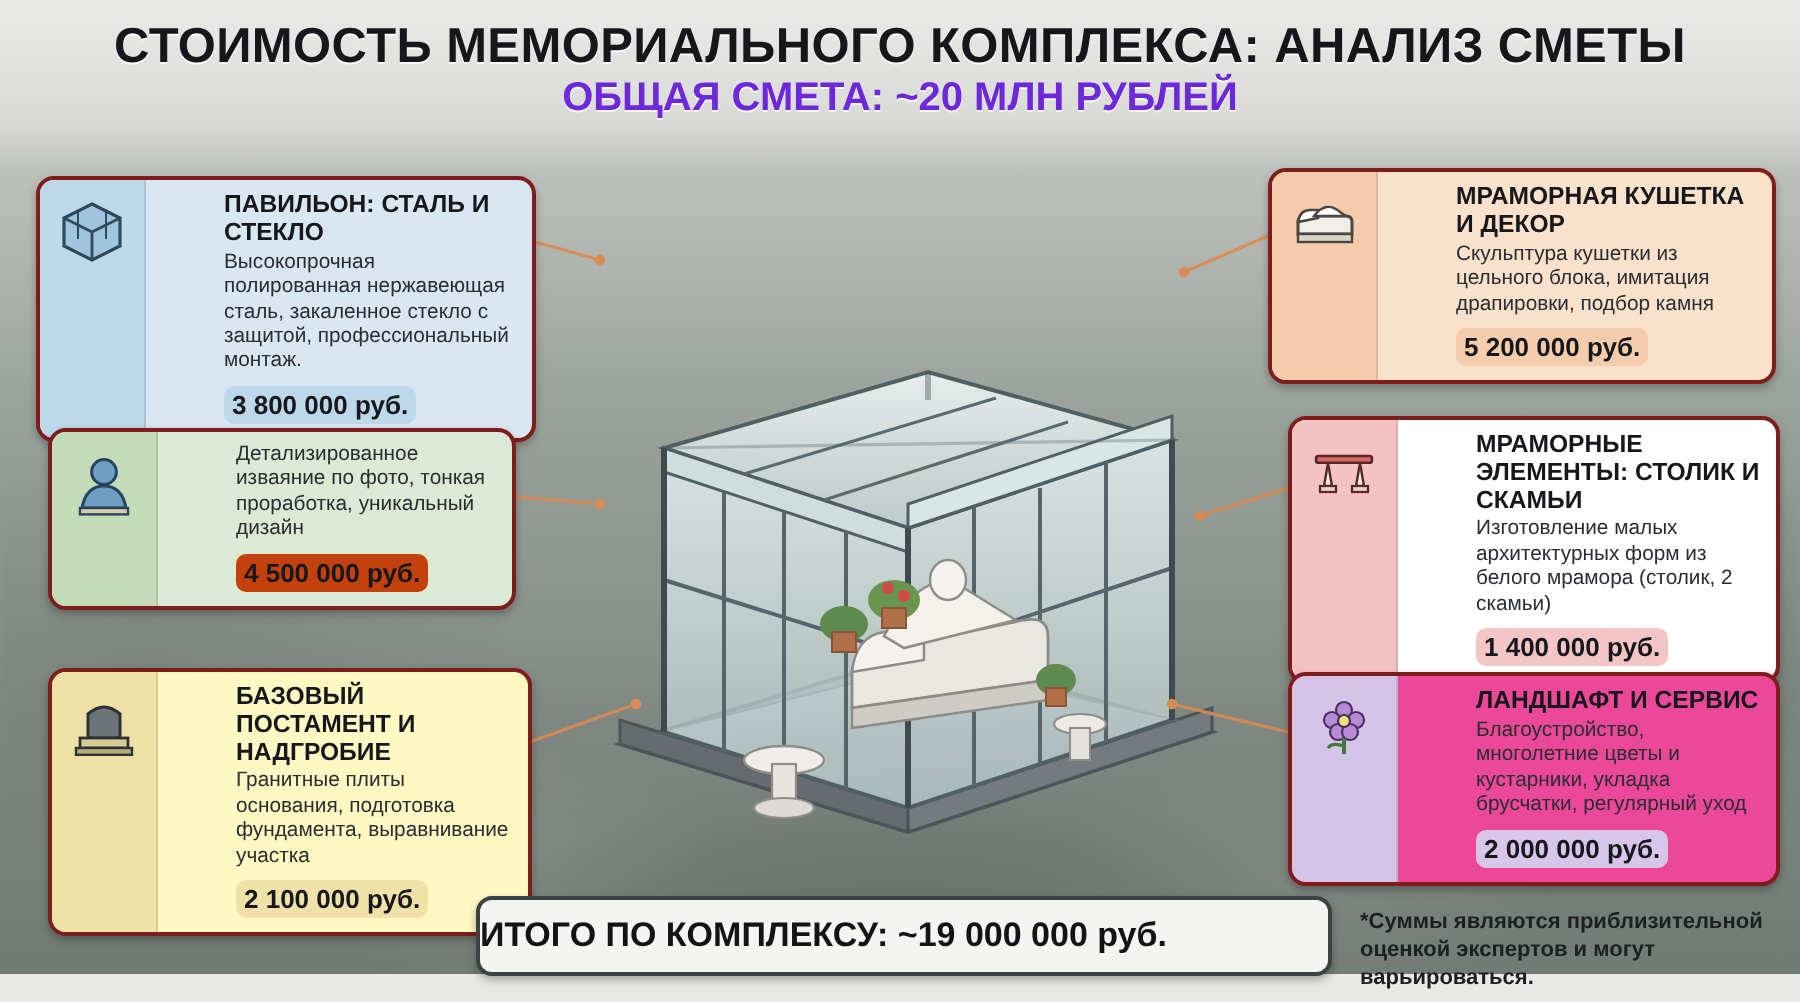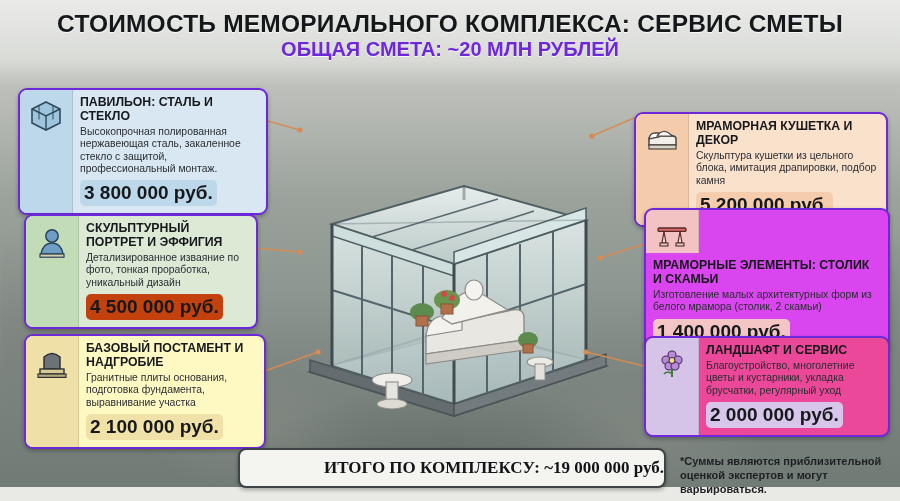--- a/index.html
+++ b/index.html
@@ -78,24 +78,25 @@
     width: 356px;
     height: 316px;
     z-index: 3;
   }
 
   
   .card {
     position: absolute;
     display: flex;
     border-radius: 9px;
-    border: 2px solid #6d28d9;
+    border: 2px solid #7f1d1d;
     box-shadow: 0 2px 4px rgba(0,0,0,.28);
     overflow: hidden;
     z-index: 5;
+    gap: 32px;
   }
   .card .iconbox {
     width: 52px;
     min-width: 52px;
     display: flex;
     align-items: flex-start;
     justify-content: center;
     padding-top: 9px;
     border-right: 1px solid rgba(0,0,0,.10);
   }
@@ -112,46 +113,46 @@
     text-transform: uppercase;
   }
   .card p {
     margin: 0;
     font-size: 10.4px;
     line-height: 1.20;
     color: #2a2d31;
   }
   .price {
     margin-top: 5px;
-    font-size: 19px;
+    font-size: 13px;
     font-weight: bold;
     color: #16181b;
     border-radius: 5px;
     padding: 2px 4px;
     display: inline-block;
   }
 
   
   .c-blue   { background: #d8e7f2; }
   .c-blue .iconbox   { background: #bcd8ea; }
   .c-blue .price     { background: #bdd8ea; }
 
   .c-green  { background: #dbe9d5; }
   .c-green .iconbox  { background: #c2dcb8; }
   .c-green .price    { background: #c2410c; }
 
   .c-yellow { background: #fef9c3; }
   .c-yellow .iconbox { background: #efe0a8; }
   .c-yellow .price   { background: #f0e1a9; }
 
-  .c-orange { background: #fae1cc; margin-top: 28px; }
+  .c-orange { background: #fae1cc; }
   .c-orange .iconbox { background: #f4cbab; }
   .c-orange .price   { background: #f5cdad; }
 
-  .c-pink   { background: #d946ef; flex-direction: column; }
+  .c-pink   { background: #ffffff; }
   .c-pink .iconbox   { background: #f3c3c3; }
   .c-pink .price     { background: #f4c5c5; }
 
   .c-purple { background: #ec4899; }
   .c-purple .iconbox { background: #d5c3e8; }
   .c-purple .price   { background: #d7c6e9; }
 
   
   #card-pavilion  { left: 18px;  top: 88px;  width: 246px; }
   #card-sculpture { left: 24px;  top: 214px; width: 230px; }
@@ -172,24 +173,23 @@
     position: absolute;
     left: 238px;
     top: 448px;
     width: 424px;
     height: 36px;
     background: #f4f4f1;
     border: 2px solid #3e4246;
     border-radius: 8px;
     display: flex;
     align-items: center;
-    justify-content: flex-end;
+    justify-content: flex-start;
     box-shadow: 0 2px 4px rgba(0,0,0,.3);
     z-index: 7;
-    font-family: Liberation Serif, serif;
   }
   #total span {
     font-size: 17px;
     font-weight: bold;
     color: #121417;
   }
   #footnote {
     position: absolute;
     right: 8px;
     top: 455px;
@@ -210,21 +210,21 @@
   }
 </style>
 </head>
 <body>
 
 <div id="stage">
 
   <div id="bg"></div>
 
   <div id="header">
-    <div id="title">СТОИМОСТЬ МЕМОРИАЛЬНОГО КОМПЛЕКСА: СЕРВИС СМЕТЫ</div>
+    <div id="title">СТОИМОСТЬ МЕМОРИАЛЬНОГО КОМПЛЕКСА: АНАЛИЗ СМЕТЫ</div>
     <div id="subtitle">ОБЩАЯ СМЕТА: ~20 МЛН РУБЛЕЙ</div>
   </div>
 
   <svg id="pavilion" viewBox="0 0 356 316">
     <defs>
       <linearGradient id="glassG" x1="0" y1="0" x2="0" y2="1">
         <stop offset="0%" stop-color="#e8f2f2" stop-opacity=".82"></stop>
         <stop offset="100%" stop-color="#bcd3d2" stop-opacity=".62"></stop>
       </linearGradient>
       <linearGradient id="floorG" x1="0" y1="0" x2="1" y2="1">
@@ -347,21 +347,20 @@
 
   <div class="card c-green" id="card-sculpture">
     <div class="iconbox">
       <svg width="34" height="34" viewBox="0 0 34 34">
         <circle cx="17" cy="11" r="6.2" fill="#6f9ec4" stroke="#28445c" stroke-width="1.5"></circle>
         <path d="M6 29 Q8 18 17 18 Q26 18 28 29 Z" fill="#6f9ec4" stroke="#28445c" stroke-width="1.5"></path>
         <rect x="5" y="29" width="24" height="3.2" fill="#d8cfa8" stroke="#28445c" stroke-width="1.2"></rect>
       </svg>
     </div>
     <div class="body">
-      <h3>СКУЛЬПТУРНЫЙ ПОРТРЕТ И ЭФФИГИЯ</h3>
       <p>Детализированное изваяние по фото, тонкая проработка, уникальный дизайн</p>
       <div class="price">4 500 000 руб.</div>
     </div>
   </div>
 
   <div class="card c-yellow" id="card-pedestal">
     <div class="iconbox">
       <svg width="34" height="34" viewBox="0 0 34 34">
         <path d="M9 24 L9 12 Q17 5 25 12 L25 24 Z" fill="#6d7276" stroke="#2d3236" stroke-width="1.5"></path>
         <rect x="5" y="24" width="24" height="5" fill="#d9cb94" stroke="#2d3236" stroke-width="1.4"></rect>

